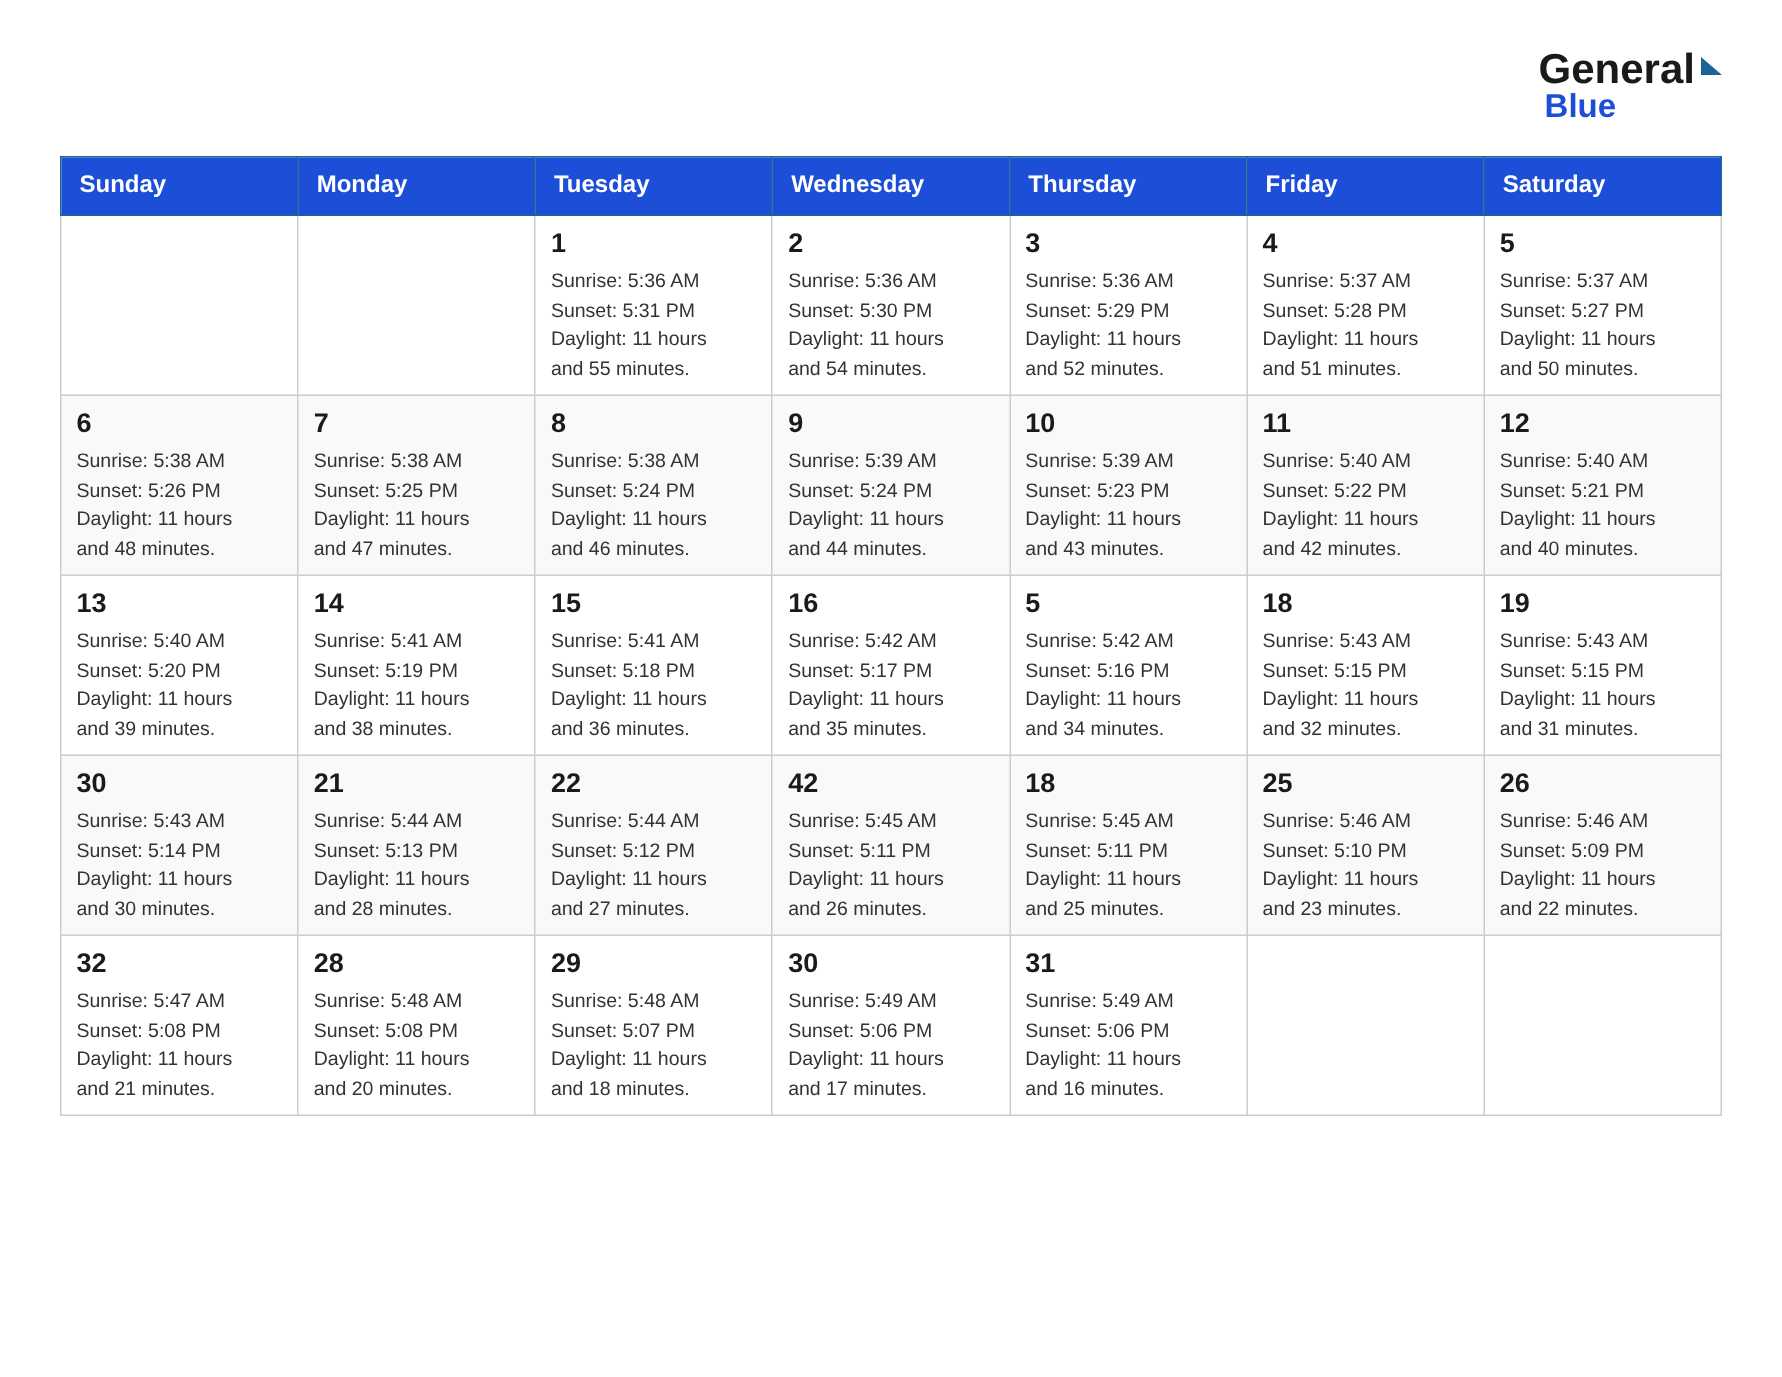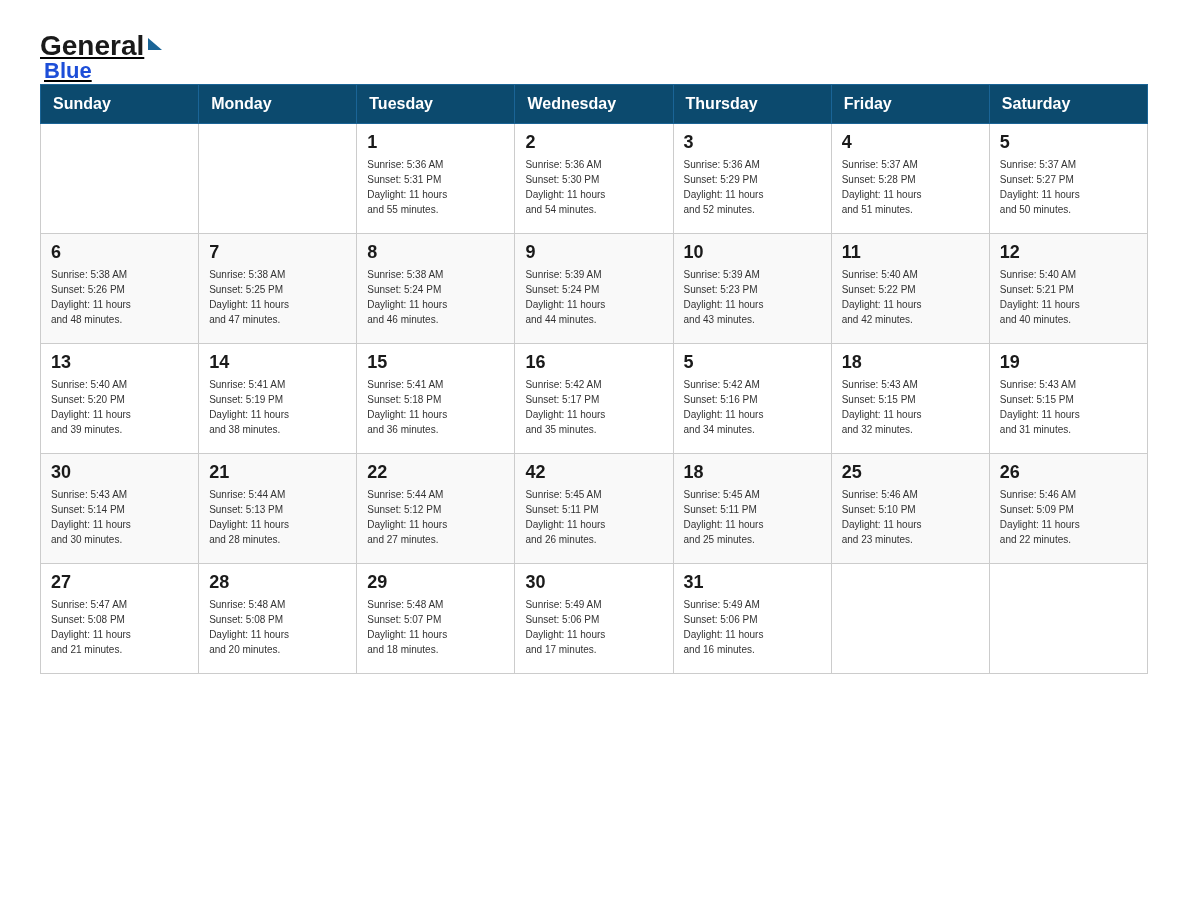--- a/index.html
+++ b/index.html
@@ -5,23 +5,23 @@
     * { box-sizing: border-box; margin: 0; padding: 0; }
     body {
       font-family: Arial, sans-serif;
       background: #fff;
       padding: 30px 40px;
       width: 1188px;
       min-height: 918px;
     }
     .header {
       display: flex;
-      justify-content: space-between;
+      justify-content: flex-end;
       align-items: flex-start;
-      text-decoration: underline;
+      margin-bottom: 20px;
     }
     .logo {
       display: flex;
       flex-direction: column;
       align-items: flex-start;
     }
     .logo-general {
       font-size: 28px;
       font-weight: bold;
       color: #1a1a1a;
@@ -58,21 +58,21 @@
       font-size: 22px;
       color: #444;
       margin-top: 4px;
     }
     table {
       width: 100%;
       border-collapse: collapse;
       table-layout: fixed;
     }
     thead tr th {
-      background-color: #0c4a6e;
+      background-color: #1d4ed8;
       color: #fff;
       padding: 10px 12px;
       font-size: 16px;
       font-weight: bold;
       text-align: left;
       border: 1px solid #1a6496;
     }
     tbody tr td {
       vertical-align: top;
       padding: 8px 10px;
@@ -82,21 +82,21 @@
       height: 110px;
     }
     .day-number {
       font-size: 18px;
       font-weight: bold;
       color: #1a1a1a;
       display: block;
       margin-bottom: 4px;
     }
     .day-info {
-      font-size: 10px;
+      font-size: 13px;
       color: #333;
       line-height: 1.5;
     }
     tbody tr:nth-child(odd) td {
       background-color: #fff;
     }
     tbody tr:nth-child(even) td {
       background-color: #f9f9f9;
     }
   </style>
@@ -313,21 +313,21 @@
         <td>
           <span class="day-number">26</span>
           <div class="day-info" style="white-space: pre-line;">Sunrise: 5:46 AM
 Sunset: 5:09 PM
 Daylight: 11 hours
 and 22 minutes.</div>
         </td>
       </tr>
       <tr>
         <td>
-          <span class="day-number">27</span>
+          <span class="day-number">32</span>
           <div class="day-info" style="white-space: pre-line;">Sunrise: 5:47 AM
 Sunset: 5:08 PM
 Daylight: 11 hours
 and 21 minutes.</div>
         </td>
         <td>
           <span class="day-number">28</span>
           <div class="day-info" style="white-space: pre-line;">Sunrise: 5:48 AM
 Sunset: 5:08 PM
 Daylight: 11 hours

